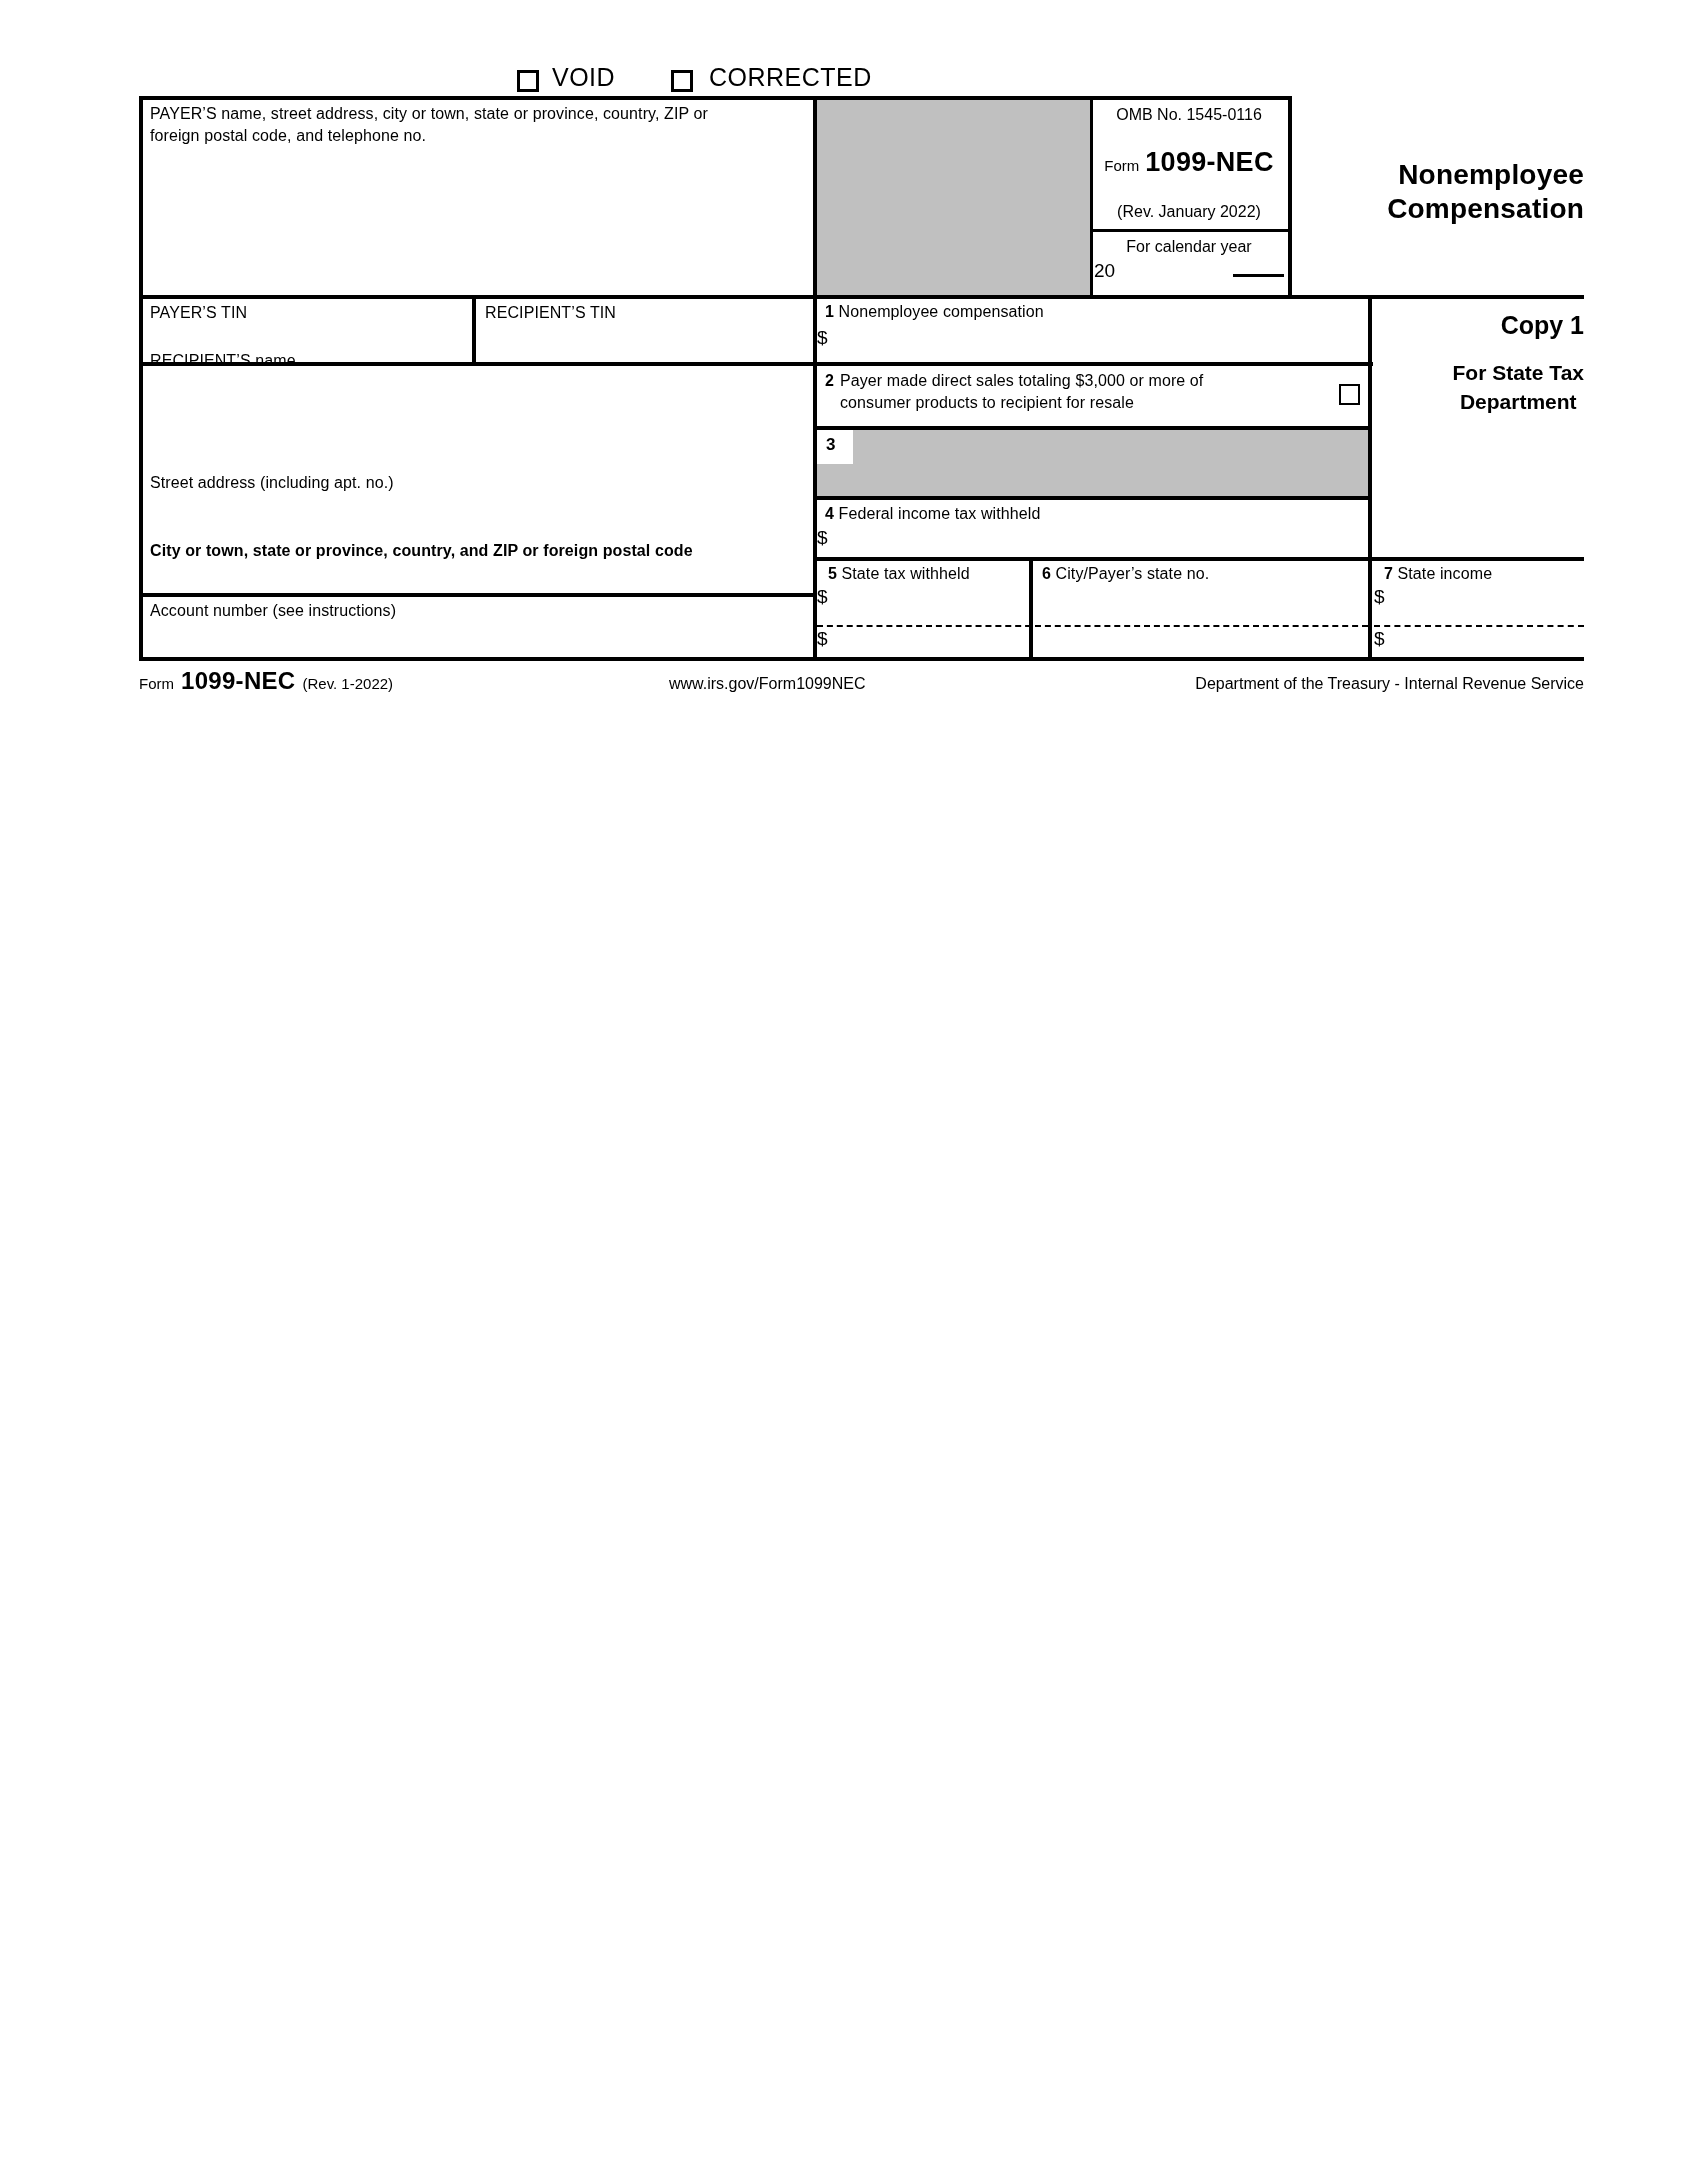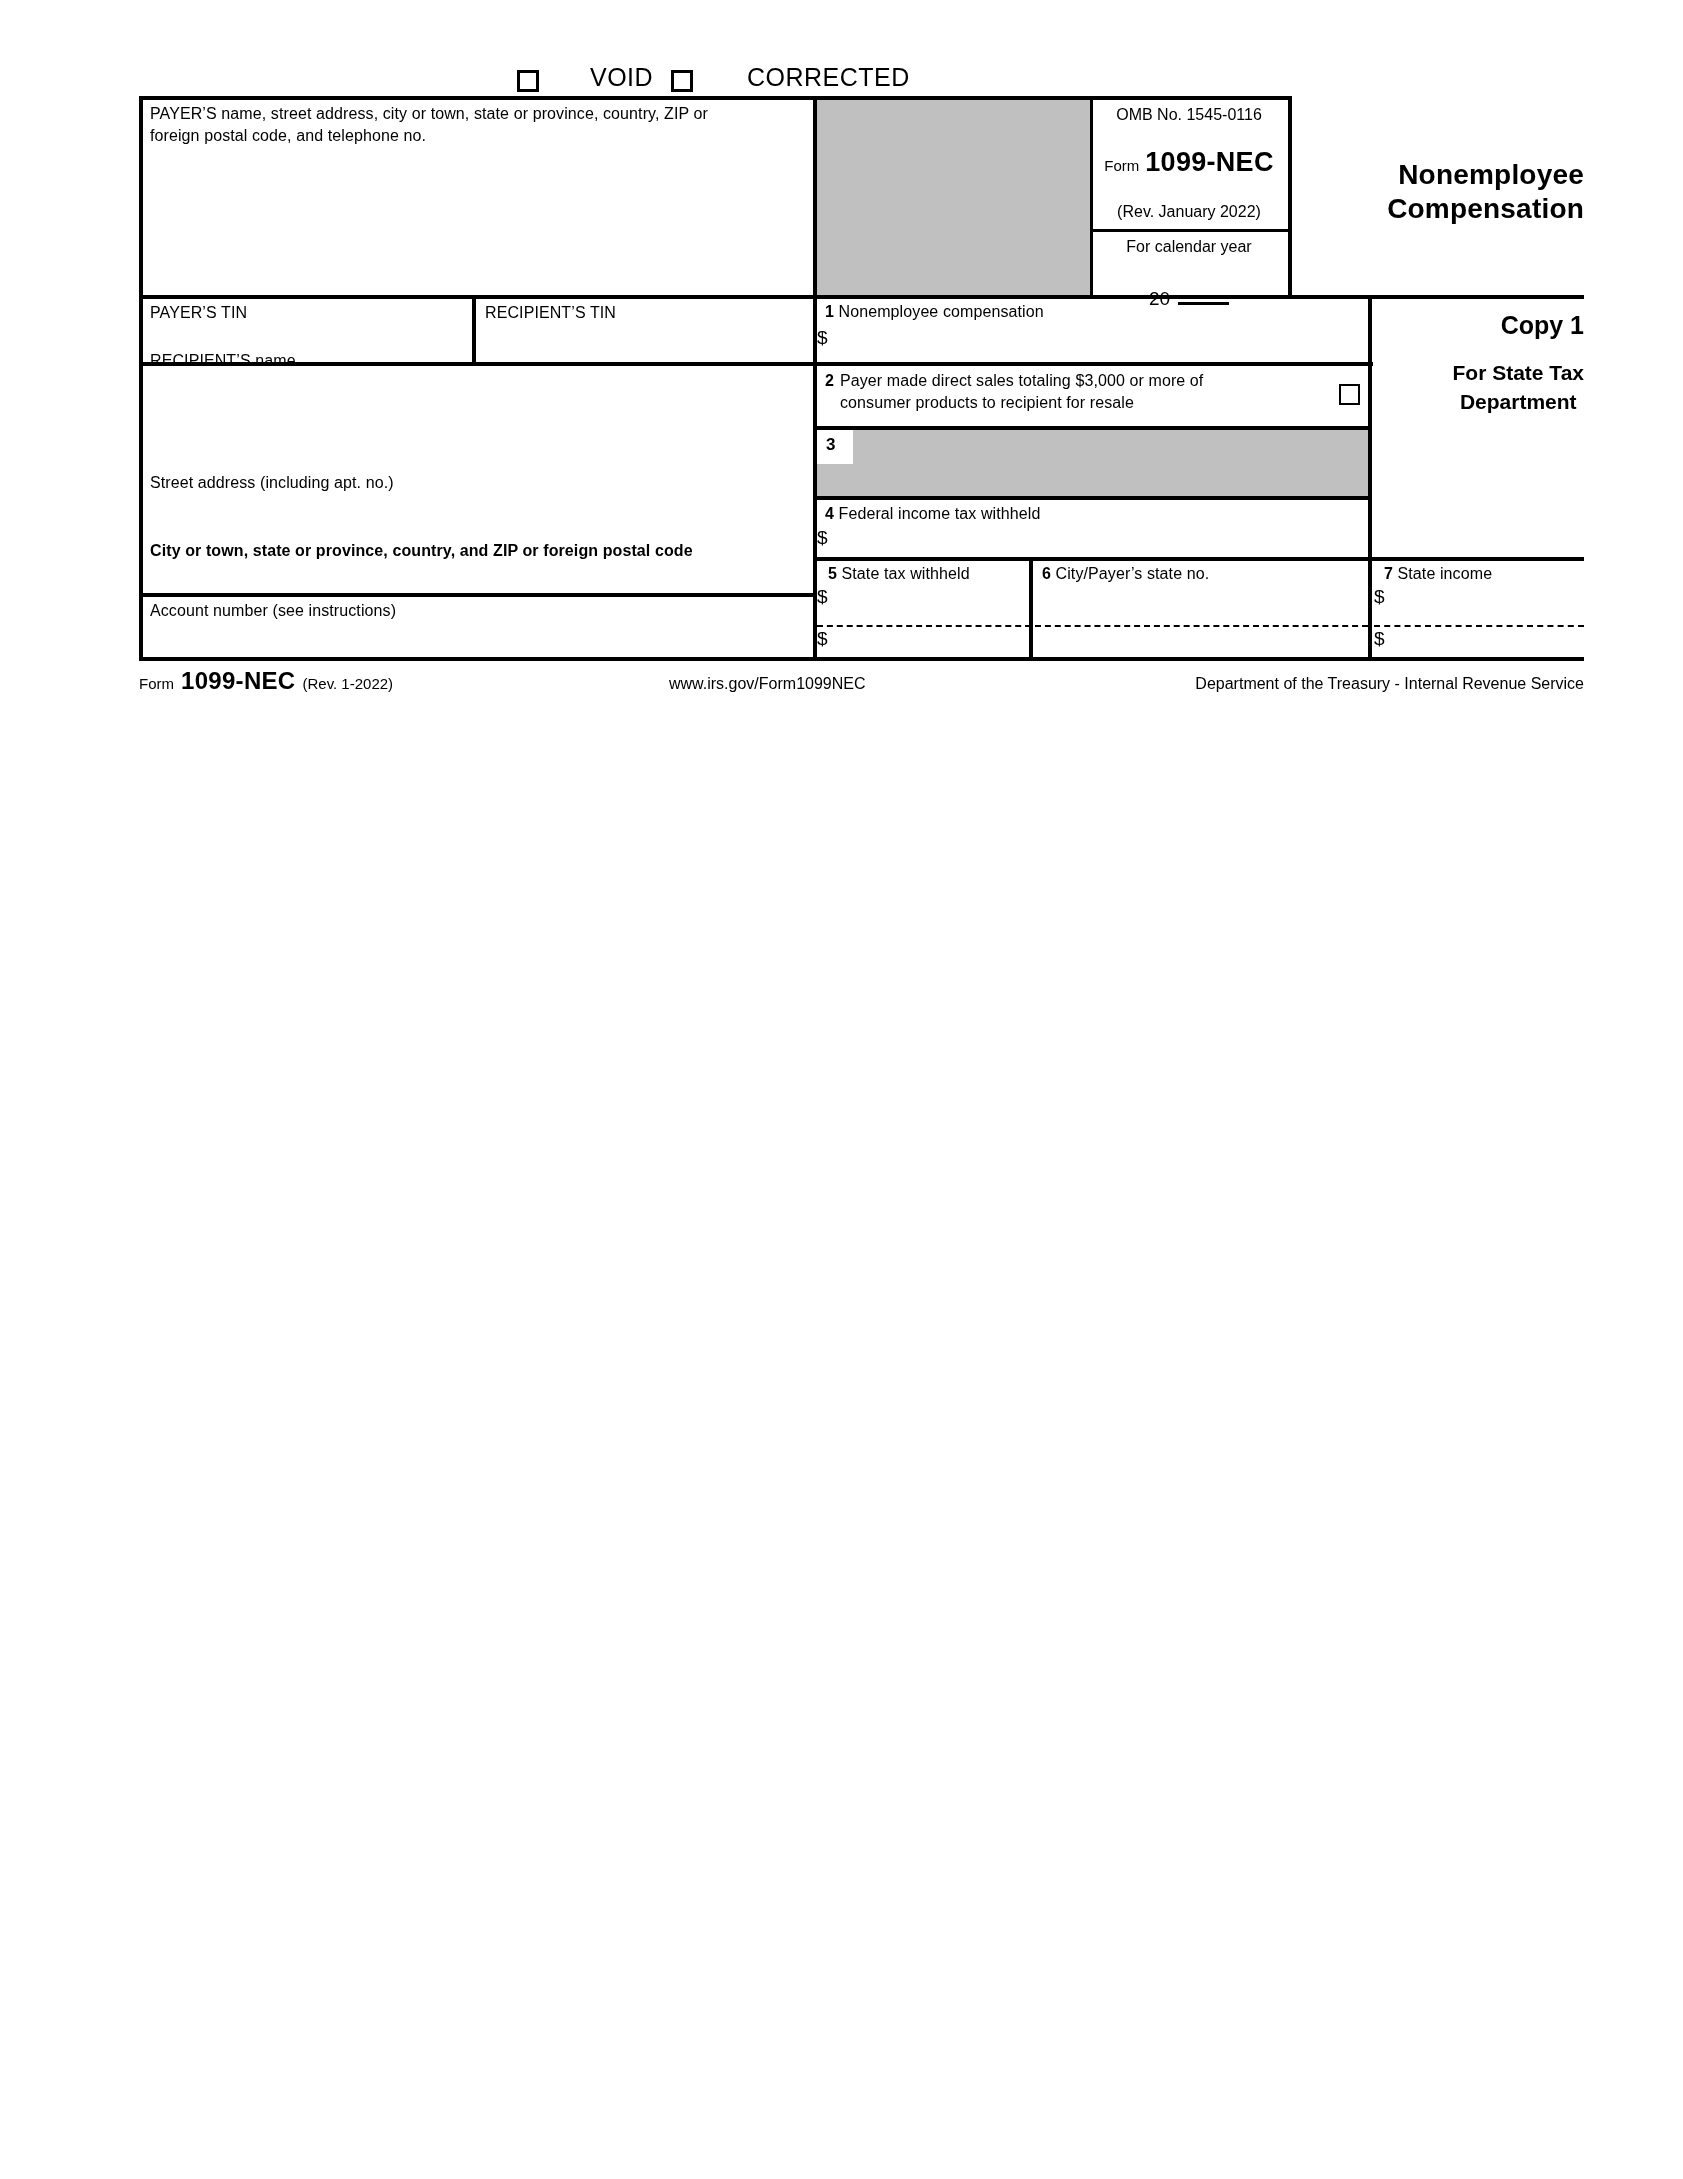--- a/index.html
+++ b/index.html
@@ -9,21 +9,21 @@
   .abs { position:absolute; }
   .hline { position:absolute; background:var(--ink); height:4px; }
   .vline { position:absolute; background:var(--ink); width:4px; }
   .dash  { position:absolute; border-top:2px dashed var(--ink); height:0; }
   .gray  { position:absolute; background:var(--shaded); }
   .lbl   { position:absolute; font-size:16px; line-height:1.35; letter-spacing:0.1px; }
   .lbl b { font-weight:bold; }
   .dollar{ position:absolute; font-size:19px; }
   .cb    { position:absolute; width:22px; height:22px; border:3px solid var(--ink); background:#fff; }
   .cb-sm { position:absolute; width:21px; height:21px; border:2px solid var(--ink); background:#fff; }
-  .cb-lab{ position:absolute; font-size:25px; letter-spacing:0.5px;margin-left:38px; }
+  .cb-lab{ position:absolute; font-size:25px; letter-spacing:0.5px; }
   .input-area { position:absolute; background:transparent; }
   .center{ text-align:center; }
   .right { text-align:right; }
   .baseline-row { display:flex; align-items:baseline; }
   .title { position:absolute; font-weight:bold; font-size:28px; line-height:1.22; letter-spacing:0.2px; }
   .copy1 { position:absolute; font-weight:bold; font-size:25px; }
   .copyfor-wrap { position:absolute; text-align:right; }
   .copyfor-inner{ display:inline-block; text-align:center; font-weight:bold; font-size:21px; line-height:1.4; }
   .omb-line { position:absolute; font-size:16px; }
   .blank-underline { display:inline-block; width:51px; height:18px; border-bottom:3px solid var(--ink); }
@@ -63,21 +63,21 @@
 <div class="lbl" style="left:150px; top:103px; width:594px;">PAYER’S name, street address, city or town, state or province, country, ZIP or foreign postal code, and telephone no.</div>
 <div class="input-area" style="left:145px; top:150px; width:659px; height:139px;"></div>
 
 <div class="omb-line center" style="left:1094px; top:106px; width:190px;">OMB No. 1545-0116</div>
 <div class="omb-line baseline-row" style="left:1094px; top:147px; width:190px; justify-content:center; gap:6px;">
   <span style="font-size:15px;">Form</span>
   <span style="font-size:27px; font-weight:bold; letter-spacing:0.3px;">1099-NEC</span>
 </div>
 <div class="omb-line center" style="left:1094px; top:203px; width:190px;">(Rev. January 2022)</div>
 <div class="omb-line center" style="left:1094px; top:238px; width:190px;">For calendar year</div>
-<div class="omb-line baseline-row" style="left:1094px; top:259px; width:190px; justify-content:center; gap:8px;margin-top:28px;">
+<div class="omb-line baseline-row" style="left:1094px; top:259px; width:190px; justify-content:space-between; gap:8px;">
   <span style="font-size:19px;">20</span>
   <span class="blank-underline"></span>
 </div>
 
 <div class="title right" style="left:1366px; top:158px; width:218px;">
   <div>Nonemployee</div>
   <div>Compensation</div>
 </div>
 
 <div class="lbl" style="left:150px; top:302px;">PAYER’S TIN</div>

